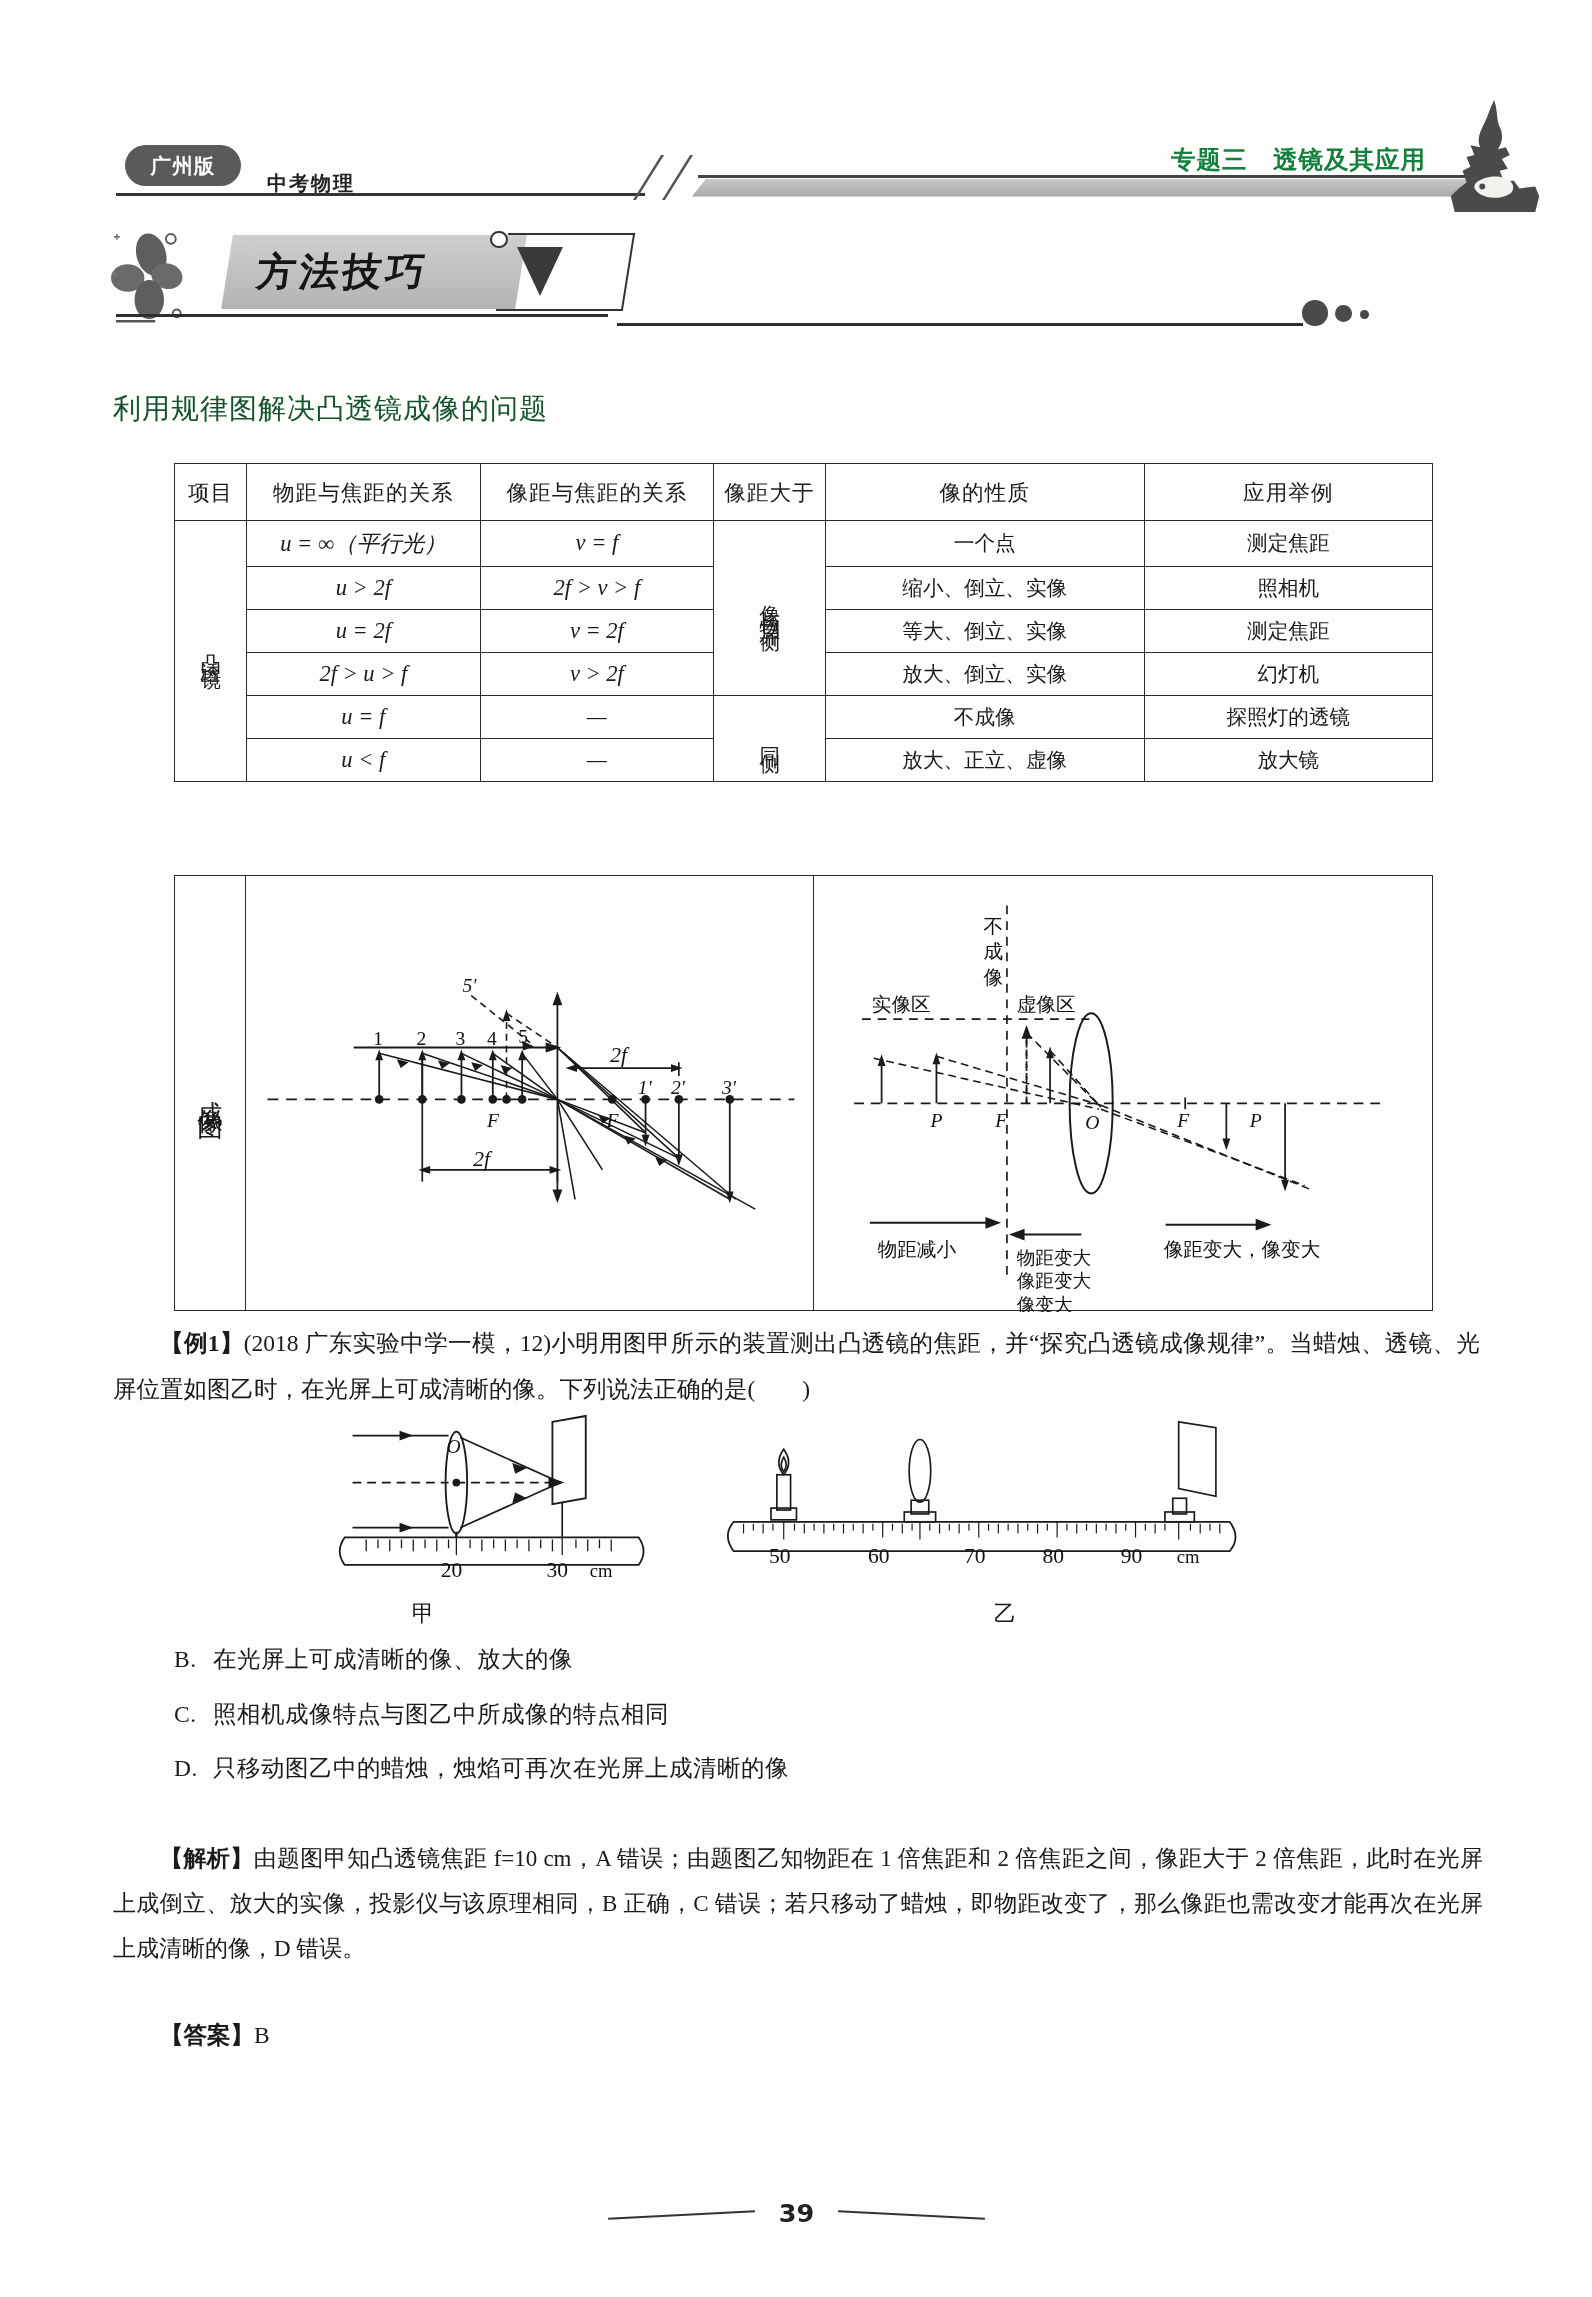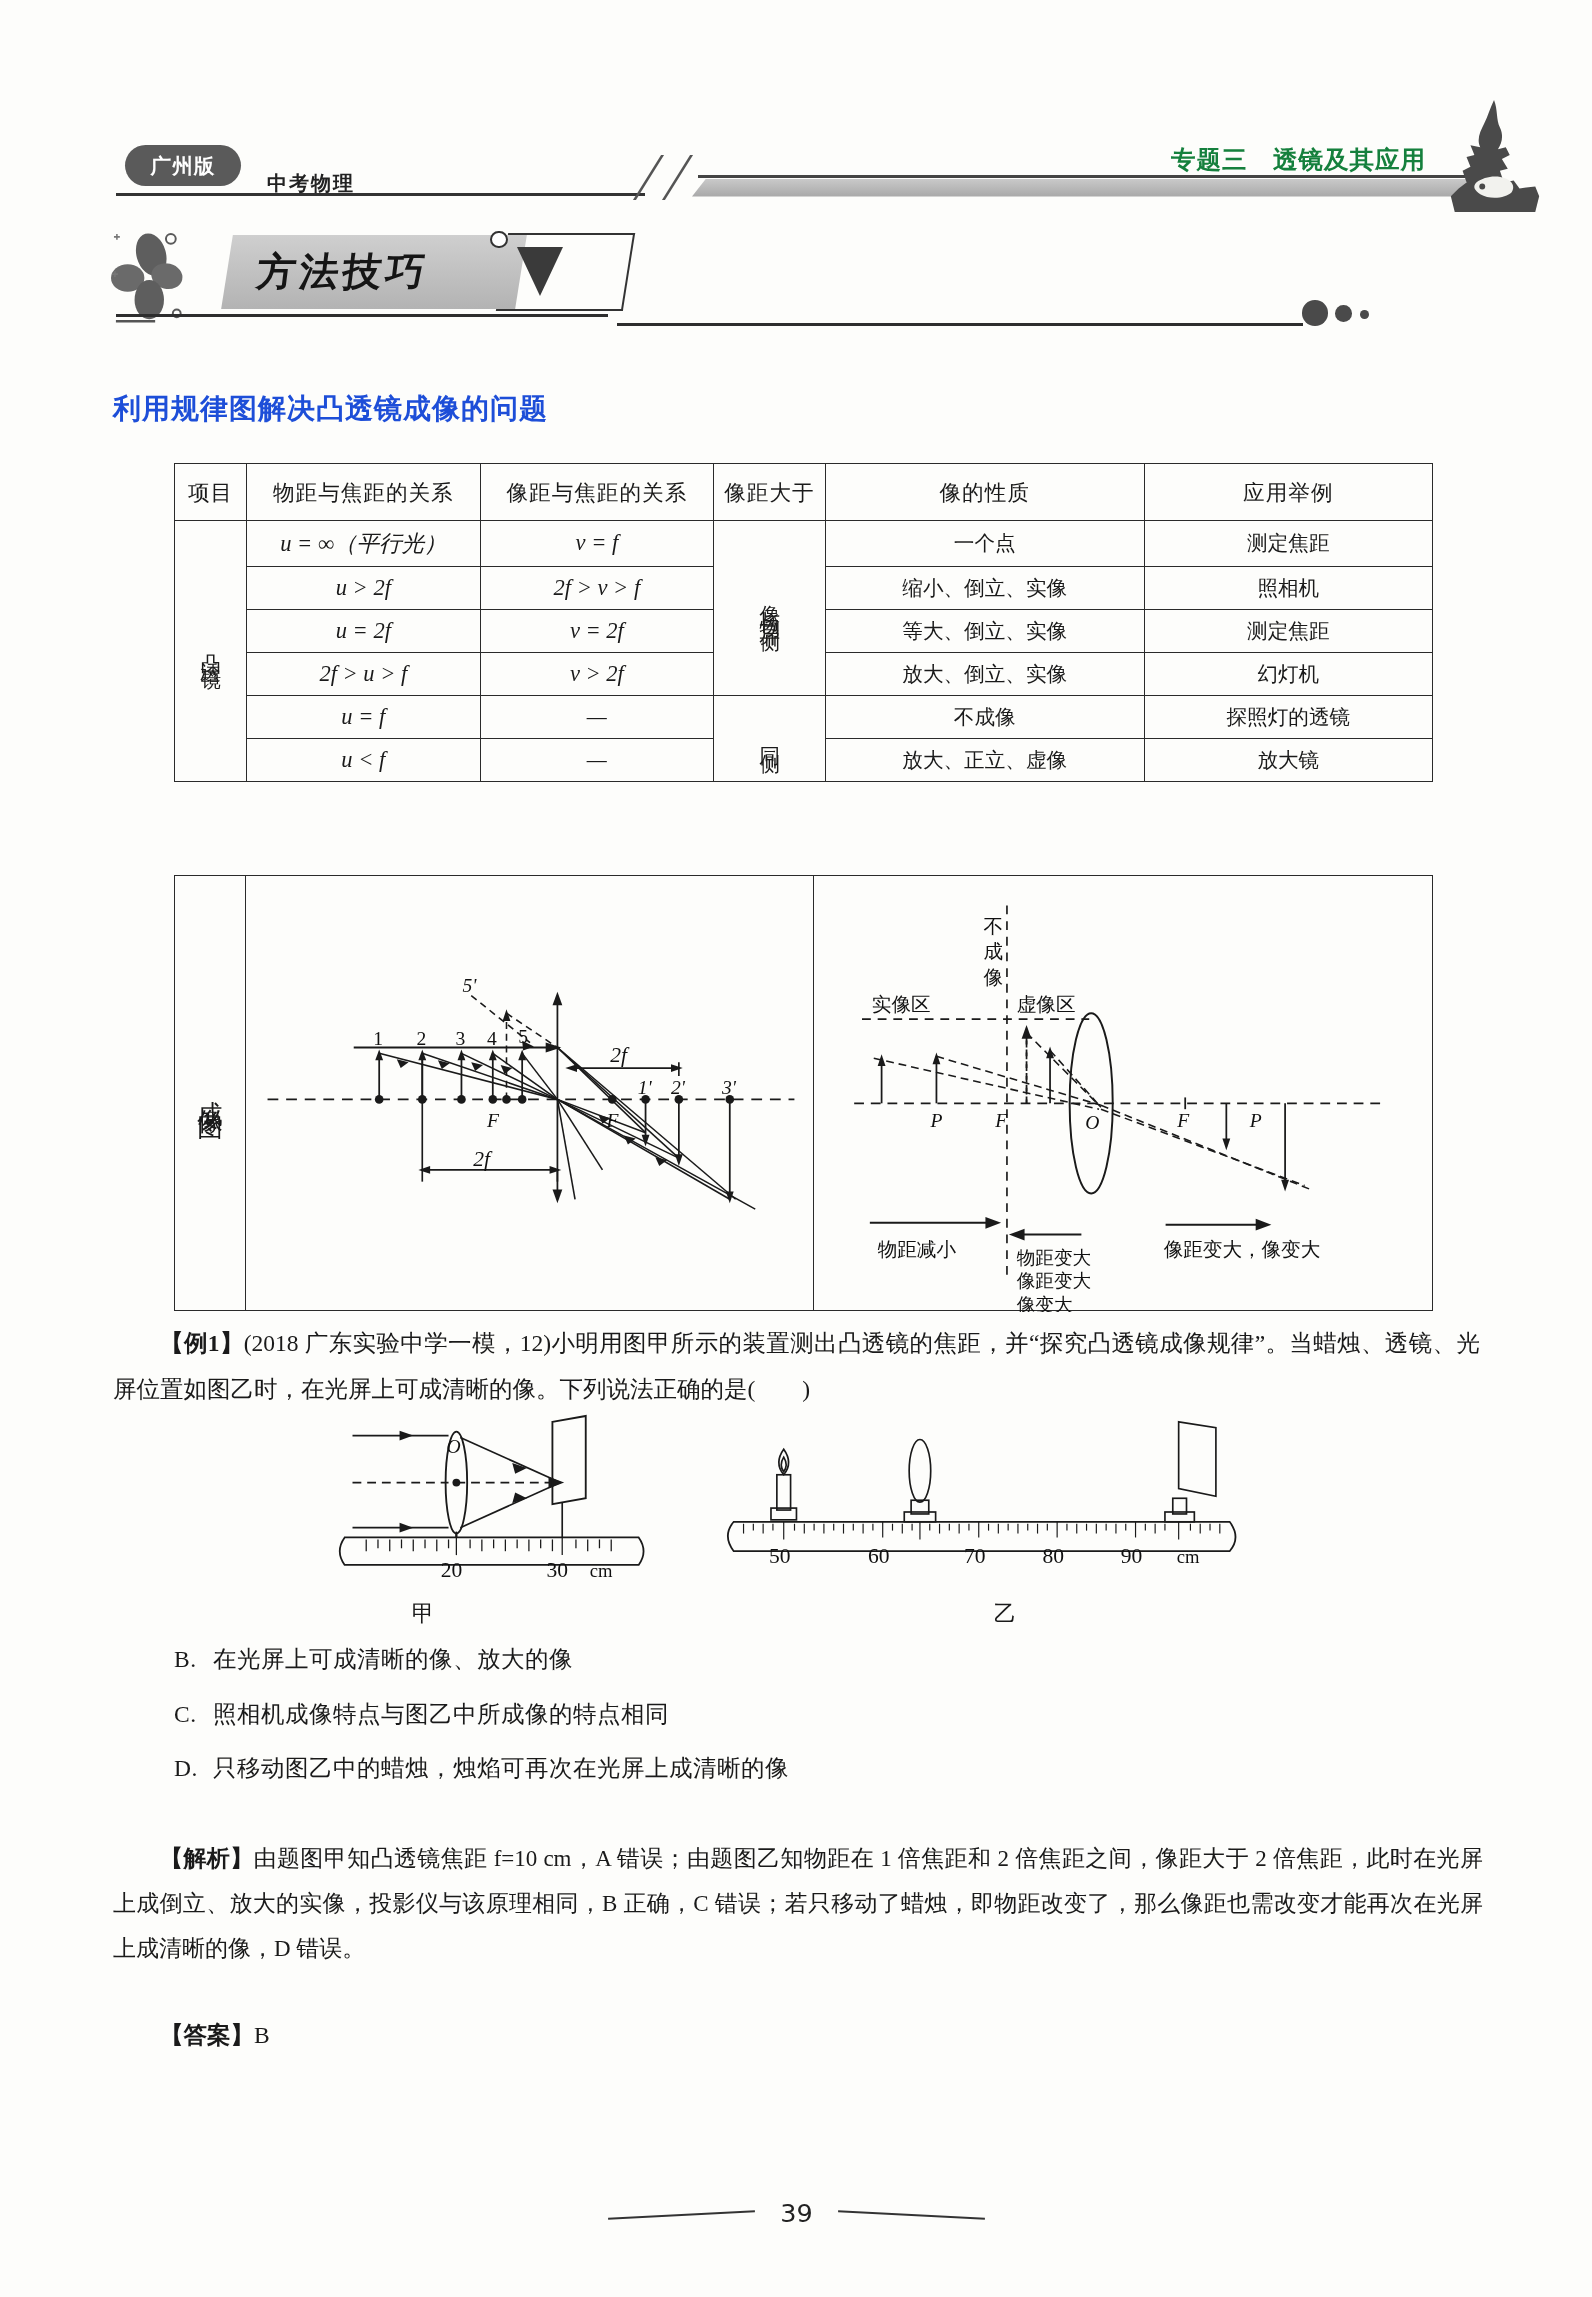--- a/index.html
+++ b/index.html
@@ -95,21 +95,21 @@
   }
   .dot { position:absolute; border-radius:50%; background:#4a4a4a; }
   .dot.d1 { left:1302px; top:300px; width:25.5px; height:25.5px; }
   .dot.d2 { left:1335px; top:305px; width:16.7px; height:16.7px; }
   .dot.d3 { left:1360px; top:310px; width:8.8px; height:8.8px; }
 
   
   .sec-title {
     position:absolute; left:113px; top:390px;
     font-family:"DejaVu Sans","Liberation Sans",sans-serif;
-    font-weight:bold; font-size:28px; color:#1d4ed8; letter-spacing:1px;
+    font-weight:normal; font-size:28px; color:#14532d; letter-spacing:1px;
   }
 
   
   .tbl {
     position:absolute; left:174px; top:463px;
     width:1259px; border-collapse:collapse;
     font-size:20.6px;
   }
   .tbl td, .tbl th {
     border:1.6px solid #2a2a2a;
@@ -175,21 +175,21 @@
 
   
   .footer { position:absolute; left:0; top:2192px; width:1593px; height:59px; }
   .f-line-l { position:absolute; left:608px; top:21.6px; width:147px; height:2px; background:#333;
     transform:rotate(-3deg); }
   .f-line-r { position:absolute; left:838px; top:21.6px; width:147px; height:2px; background:#333;
     transform:rotate(3deg); }
   .f-num {
     position:absolute; left:0; right:0; top:5.9px; text-align:center;
     font-family:"DejaVu Sans","Liberation Sans",sans-serif;
-    font-weight:normal; font-size:25.5px; color:#222;
+    font-weight:bold; font-size:25.5px; color:#222;
   }
 </style>
 </head>
 <body>
 
 <div class="page">
 
   <div class="header">
     <div class="hdr-pill">广州版</div>
     <div class="hdr-sub">中考物理</div>

